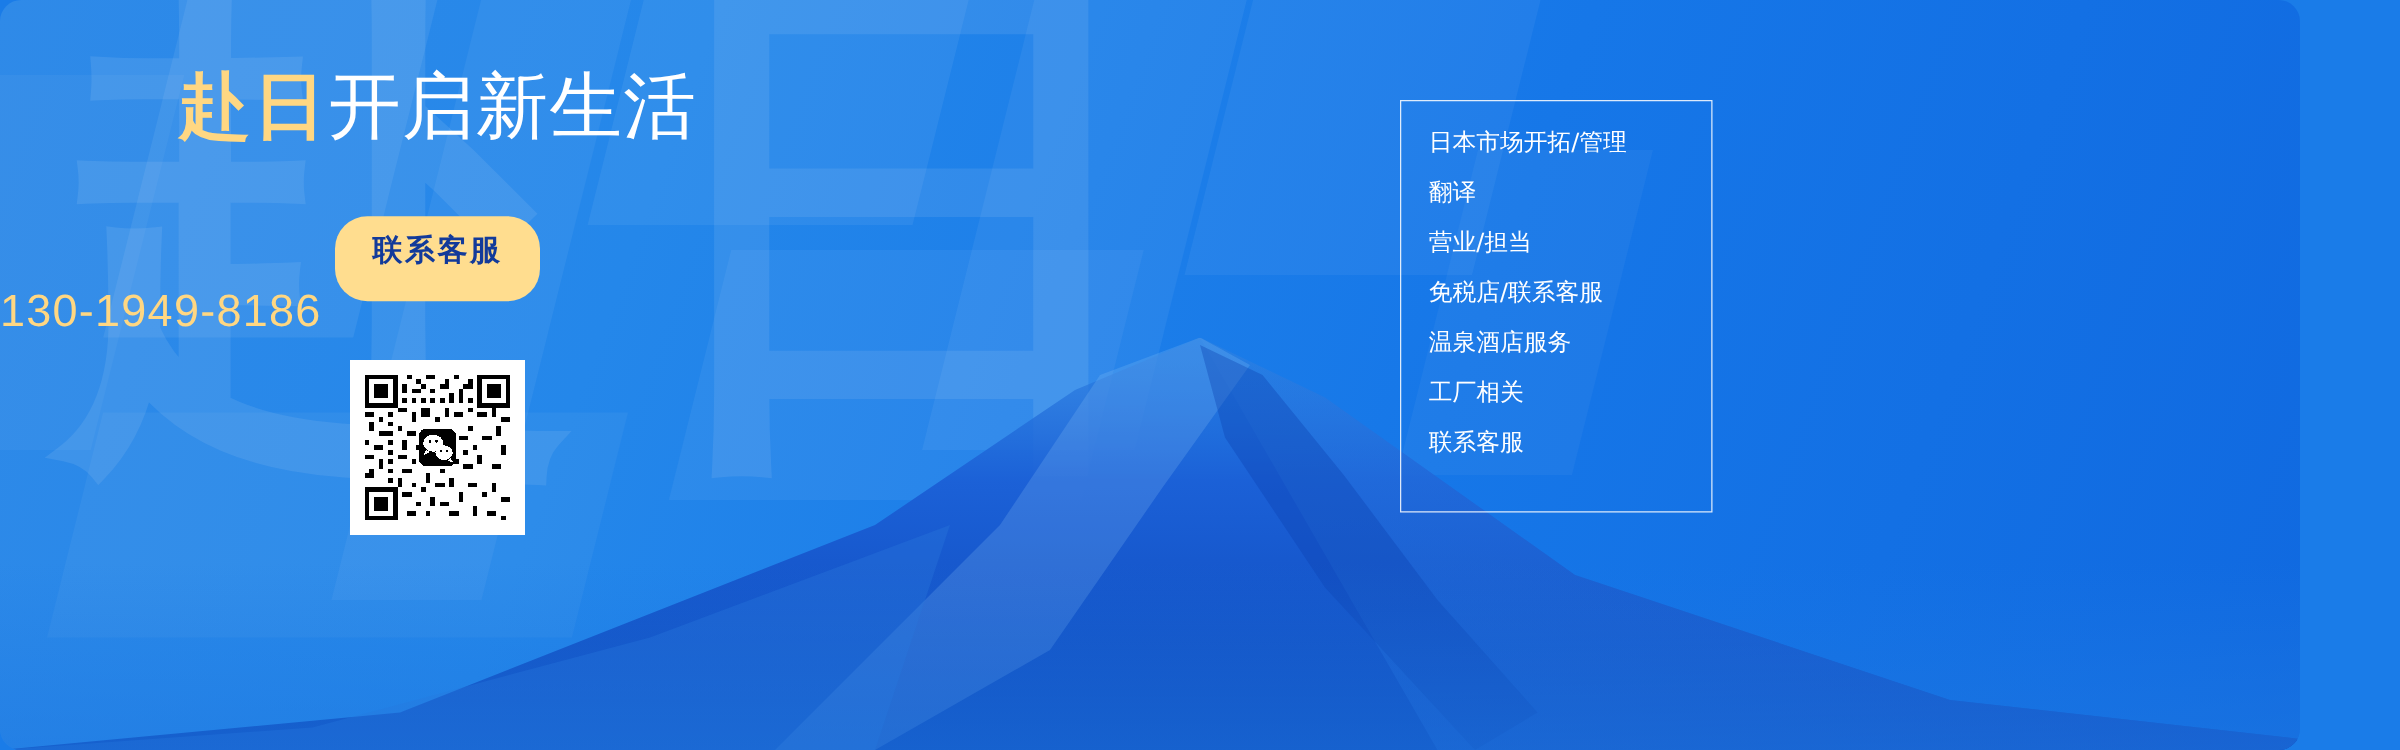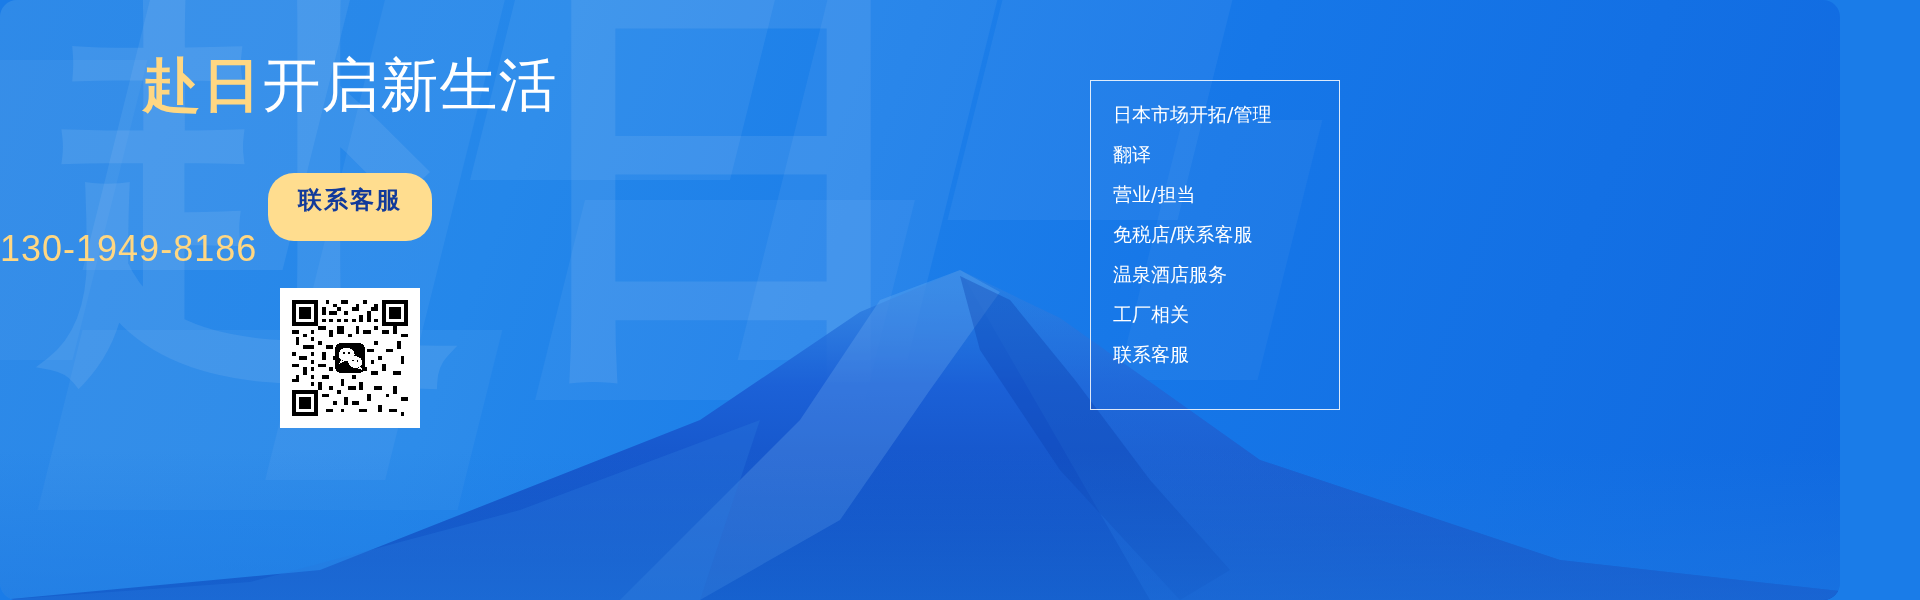--- a/index.html
+++ b/index.html
@@ -87,21 +87,21 @@
   .col-gen{left:1090px;width:252px;}
   .col-box{
     border:1px solid rgba(255,255,255,0.85);
     box-sizing:border-box;
     padding:24px 0 22px 26px;
     min-height:330px;
   }
   .col-tech .col-box{width:256px;height:330px;}
   .col-gen .col-box{width:252px;height:330px;}
   .col-gen{left:1090px;}
-  .col-gen .col-box{width:250px;}
+  .col-gen .col-box{width:250px;margin-left:30px;}
   .badge{
     position:absolute;left:-16px;top:-20px;
     background:#ffffff;color:#1a7ae8;
     font-family:"DejaVu Sans","Liberation Sans",sans-serif;
     font-weight:700;font-size:25px;letter-spacing:2px;
     padding:6px 22px 8px;border-radius:22px;
     cursor:pointer;z-index:3;
   }
   .job-list{list-style:none;margin:0;padding:0;}
   .job-list li{

